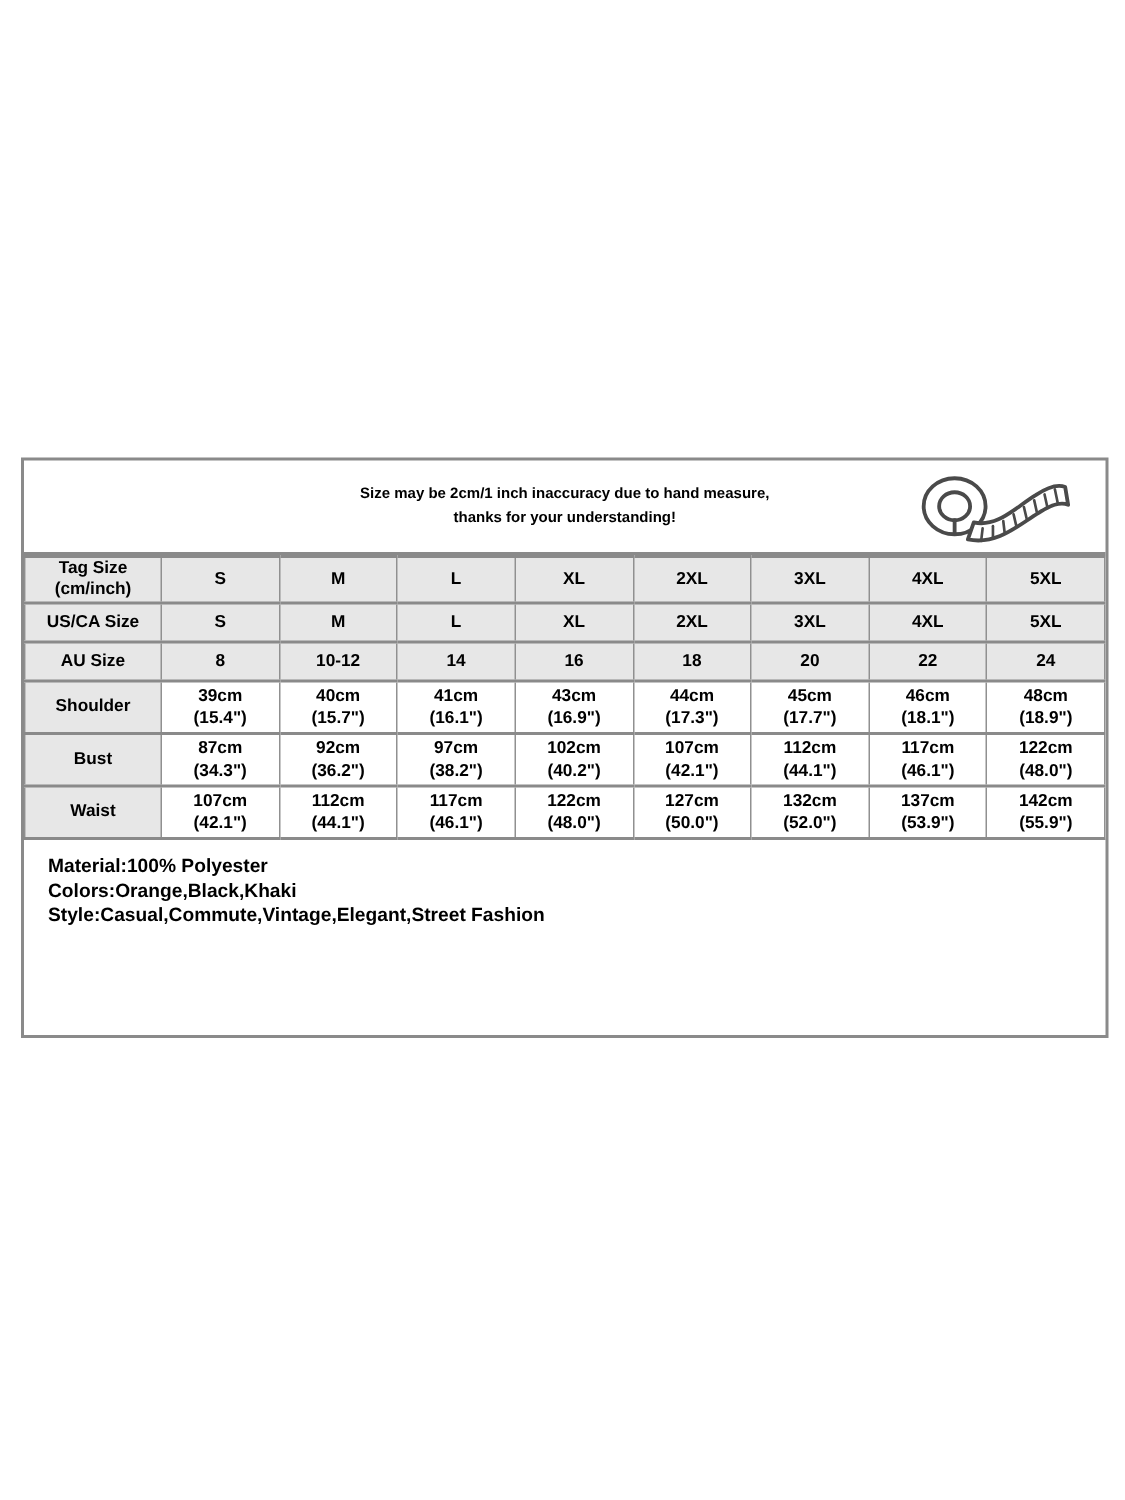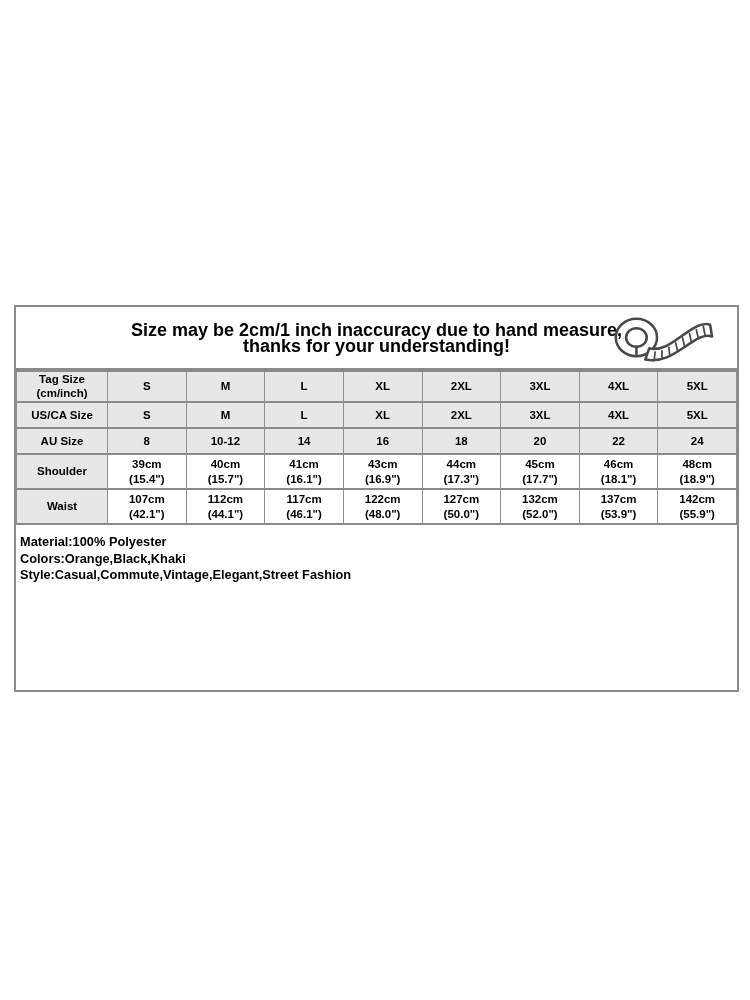--- a/index.html
+++ b/index.html
@@ -22,21 +22,21 @@
 
   
   .disclaimer {
     position: relative;
     height: 61px;
     border-bottom: 2px solid #8a8a8a;
     display: flex;
     flex-direction: column;
     justify-content: center;
     text-align: center;
-    font-size: 18px;
+    font-size: 10px;
     font-weight: bold;
     line-height: 16px;
   }
   .tape-icon {
     position: absolute;
     right: 22px; top: 2px;
     width: 110px; height: 57px;
   }
 
   
@@ -61,21 +61,21 @@
     background: #fff;
   }
   table.size-chart th { background: #e7e7e7; margin-top: 32px; }
   tr.kind-size td { background: #e7e7e7; }
   tr.h-short th, tr.h-short td { height: 24px; }
   tr.h-tall th, tr.h-tall td { height: 33px; }
   tr.row-first th, tr.row-first td { height: 29px; line-height: 13.5px; }
 
   
   .product-info {
-    padding: 9px 6px 0 4px;
+    padding: 9px 6px 0 16px;
     font-size: 12.8px;
     font-weight: bold;
     line-height: 16.5px;
   }
 </style>
 </head>
 <body>
 
 <div class="sheet">
   <div class="chart-panel">
@@ -160,20 +160,39 @@
             <td>44cm
 (17.3")</td>
             <td>45cm
 (17.7")</td>
             <td>46cm
 (18.1")</td>
             <td>48cm
 (18.9")</td>
           </tr>
           <tr class="kind-measurement h-tall">
+            <th>Bust</th>
+            <td>87cm
+(34.3")</td>
+            <td>92cm
+(36.2")</td>
+            <td>97cm
+(38.2")</td>
+            <td>102cm
+(40.2")</td>
+            <td>107cm
+(42.1")</td>
+            <td>112cm
+(44.1")</td>
+            <td>117cm
+(46.1")</td>
+            <td>122cm
+(48.0")</td>
+          </tr>
+          <tr class="kind-measurement h-tall">
             <th>Waist</th>
             <td>107cm
 (42.1")</td>
             <td>112cm
 (44.1")</td>
             <td>117cm
 (46.1")</td>
             <td>122cm
 (48.0")</td>
             <td>127cm

